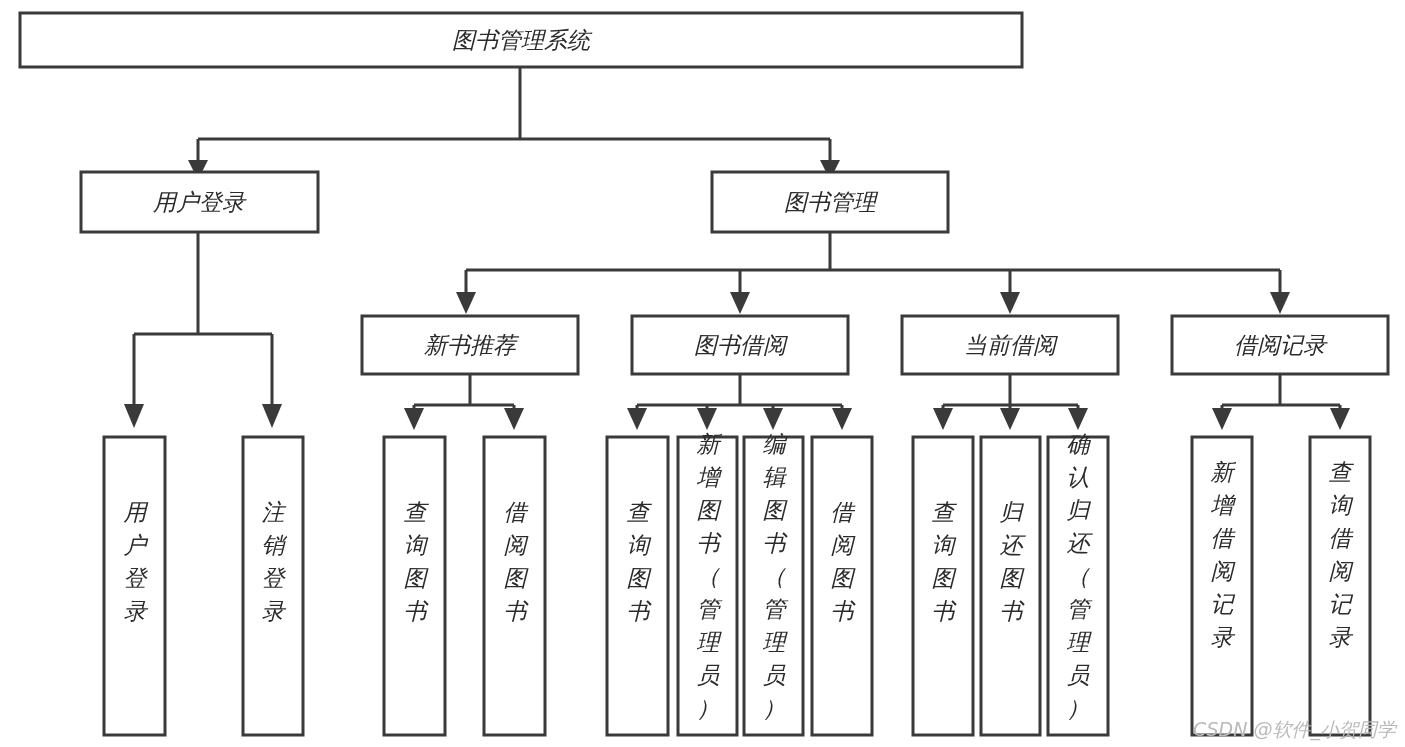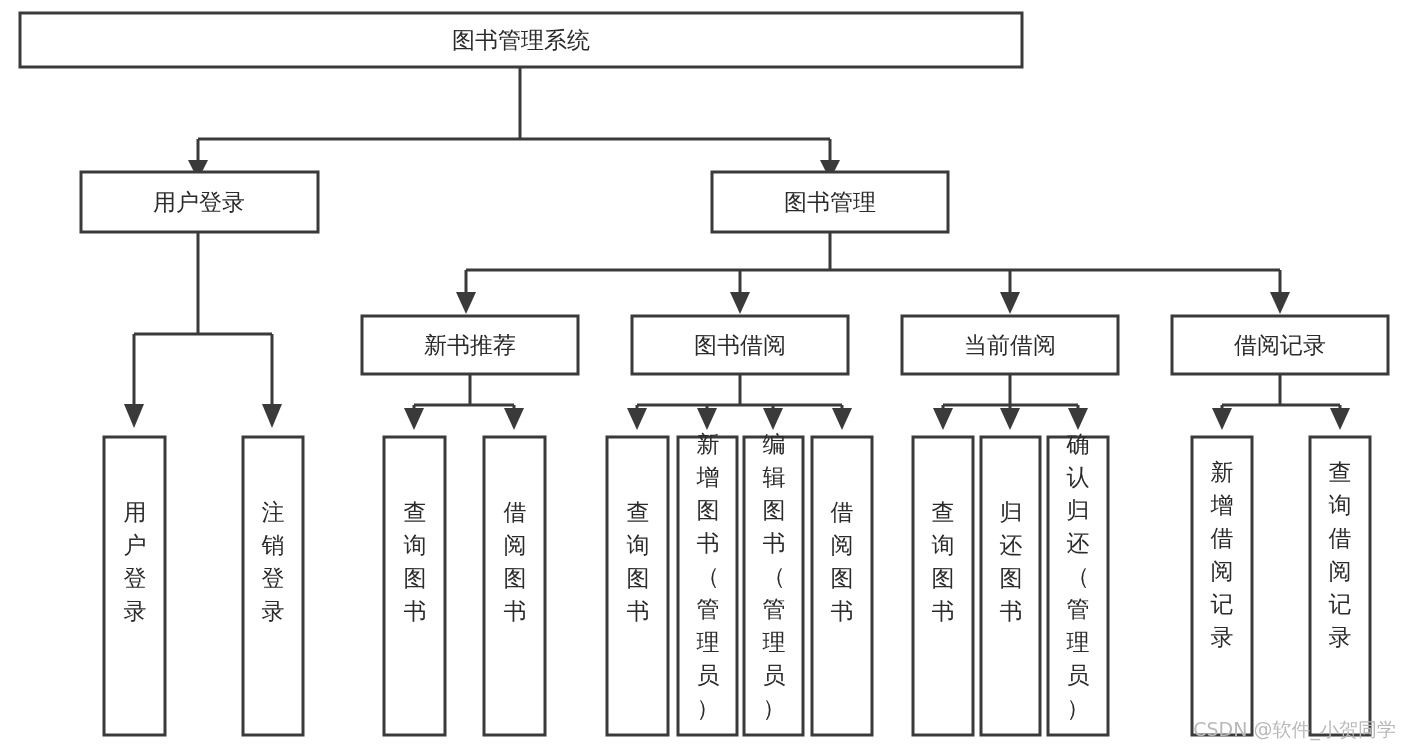--- a/index.html
+++ b/index.html
@@ -10,20 +10,21 @@
   }
   body {
     font-family: "DejaVu Sans", "Liberation Sans", sans-serif;
   }
   #diagram-root {
     position: relative;
     width: 1405px;
     height: 747px;
     background: #ffffff;
     overflow: hidden;
+    font-style: italic;
   }
   svg.diagram-canvas {
     position: absolute;
     top: 0;
     left: 0;
     width: 1405px;
     height: 747px;
     display: block;
   }
   .node-box {

